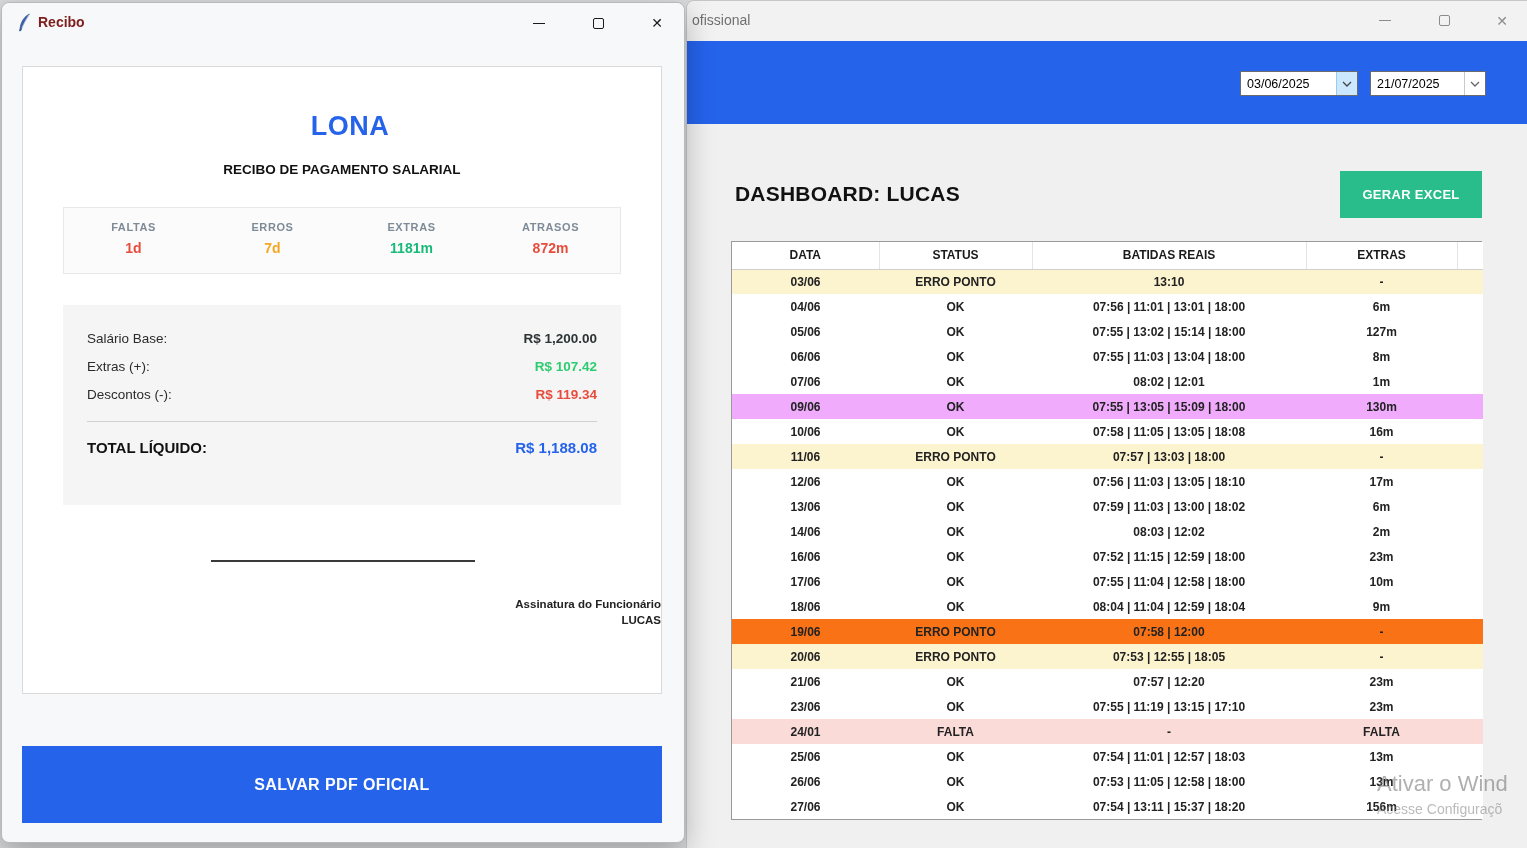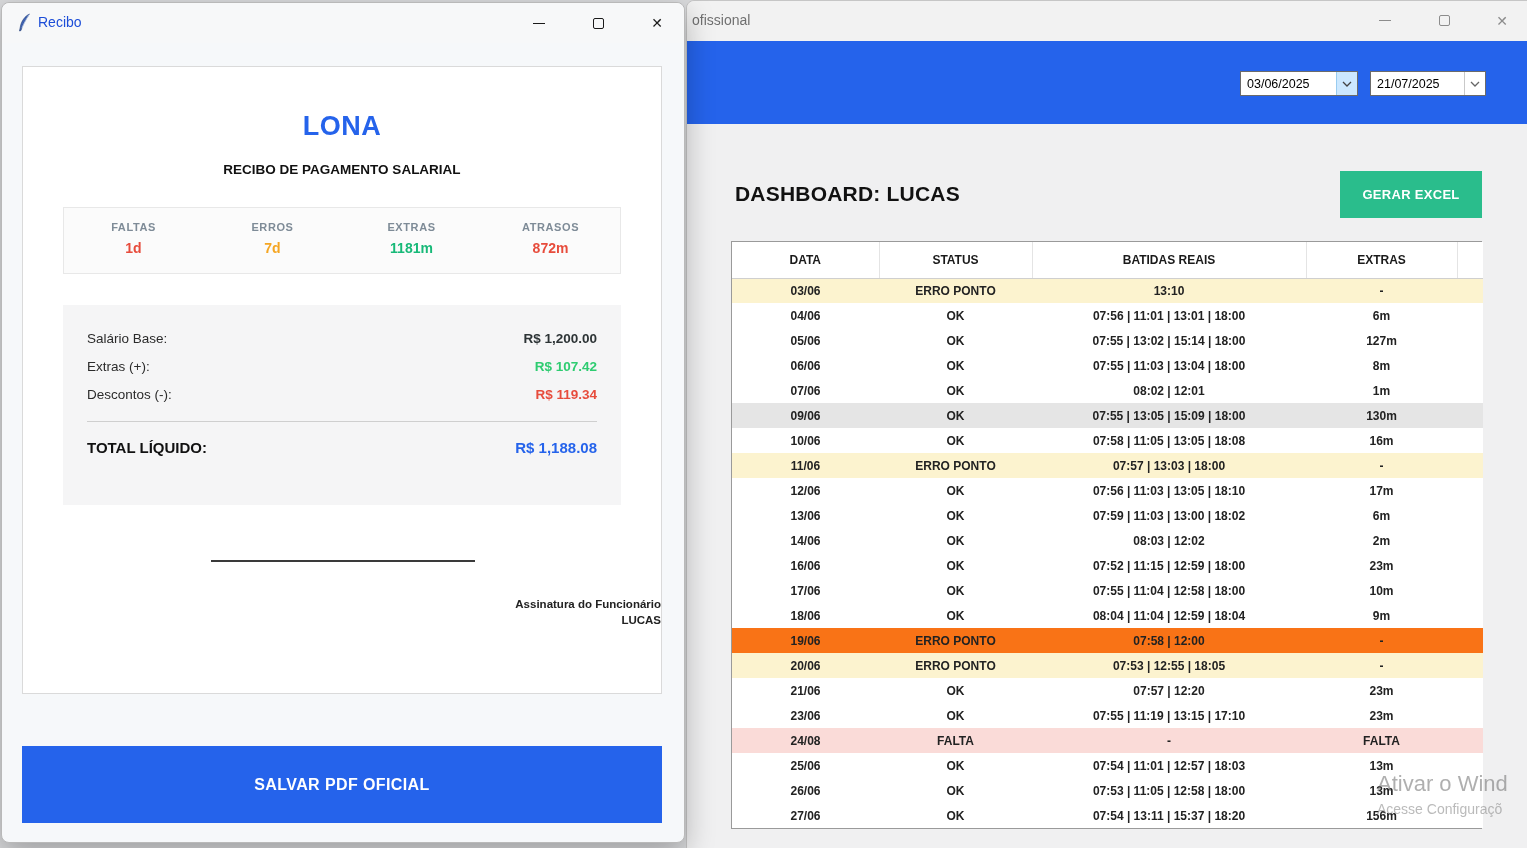--- a/index.html
+++ b/index.html
@@ -55,21 +55,21 @@
     border:none; color:#fff; font-weight:700; font-size:13px;
     font-family:"Liberation Sans", sans-serif; letter-spacing:0.3px; cursor:pointer;
   }
 
   .table-wrap{
     position:absolute; left:44px; top:240px; width:751px;
     border:1px solid #9a9a9a; background:#fff;
   }
   table.dash{ border-collapse:collapse; width:100%; table-layout:fixed; }
   table.dash th{
-    height:36px; font-size:12px; font-weight:700; color:#1a1a1a;
+    height:27px; font-size:12px; font-weight:700; color:#1a1a1a;
     border-right:1px solid #e4e4e4; border-bottom:1px solid #cfcfcf;
     background:#fff; text-align:center;
   }
   table.dash th:last-child{ border-right:none; }
   table.dash td{
     height:25px; font-size:12px; font-weight:600; color:#222;
     text-align:center; white-space:nowrap; overflow:hidden;
   }
   .col-data{ width:147px; } .col-status{ width:153px; }
   .col-batidas{ width:274px; } .col-extras{ width:151px; } .col-fill{ width:26px; }
@@ -84,33 +84,33 @@
   .recibo-window{
     position:absolute; left:1px; top:2px; width:684px; height:841px;
     background:#f6f8fa; border:1px solid #b9b9b9; border-radius:8px;
     box-shadow:0 10px 30px rgba(0,0,0,0.28);
   }
   .rw-titlebar{
     position:absolute; left:0; top:0; width:100%; height:40px;
     border-radius:8px 8px 0 0; background:#f7f8f9;
   }
   .rw-icon{ position:absolute; left:14px; top:10px; width:18px; height:19px; }
-  .rw-title{ position:absolute; left:36px; top:11px; font-size:14px; color:#1d4ed8; }
+  .rw-title{ position:absolute; left:36px; top:11px; font-size:14px; color:#7f1d1d;font-weight:bold; }
   .rw-btn{ position:absolute; top:0; width:46px; height:40px; display:flex;
     align-items:center; justify-content:center; color:#1a1a1a; }
   .rw-min{ left:514px; } .rw-max{ left:573px; } .rw-close{ left:632px; }
   .rw-btn .glyph-min{ background:#1a1a1a; }
   .rw-btn .glyph-max{ border-color:#1a1a1a; }
 
   .card{
     position:absolute; left:20px; top:63px; width:640px; height:628px;
     background:#ffffff; border:1px solid #dadada;
   }
   .company{
-    position:absolute; left:0; top:44px; width:100%; text-align:center;
+    position:absolute; left:8px; top:44px; width:100%; text-align:center;
     font-size:27px; font-weight:800; letter-spacing:0.5px;
   }
   .receipt-subtitle{
     position:absolute; left:0; top:95px; width:100%; text-align:center;
     font-size:13.5px; font-weight:800; color:#111;
   }
   .stats-panel{
     position:absolute; left:40px; top:140px; width:558px; height:67px;
     background:#fbfbfb; border:1px solid #e8e8e8; display:flex;
   }
@@ -229,21 +229,21 @@
             <td>8m</td>
             <td></td>
           </tr>
           <tr style="background: rgb(255, 255, 255);">
             <td>07/06</td>
             <td>OK</td>
             <td>08:02 | 12:01</td>
             <td>1m</td>
             <td></td>
           </tr>
-          <tr style="background: #e5e5e5;">
+          <tr style="background: #f0abfc;">
             <td>09/06</td>
             <td>OK</td>
             <td>07:55 | 13:05 | 15:09 | 18:00</td>
             <td>130m</td>
             <td></td>
           </tr>
           <tr style="background: rgb(255, 255, 255);">
             <td>10/06</td>
             <td>OK</td>
             <td>07:58 | 11:05 | 13:05 | 18:08</td>
@@ -321,21 +321,21 @@
             <td></td>
           </tr>
           <tr style="background: rgb(255, 255, 255);">
             <td>23/06</td>
             <td>OK</td>
             <td>07:55 | 11:19 | 13:15 | 17:10</td>
             <td>23m</td>
             <td></td>
           </tr>
           <tr style="background: rgb(250, 219, 216);">
-            <td>24/08</td>
+            <td>24/01</td>
             <td>FALTA</td>
             <td>-</td>
             <td>FALTA</td>
             <td></td>
           </tr>
           <tr style="background: rgb(255, 255, 255);">
             <td>25/06</td>
             <td>OK</td>
             <td>07:54 | 11:01 | 12:57 | 18:03</td>
             <td>13m</td>

